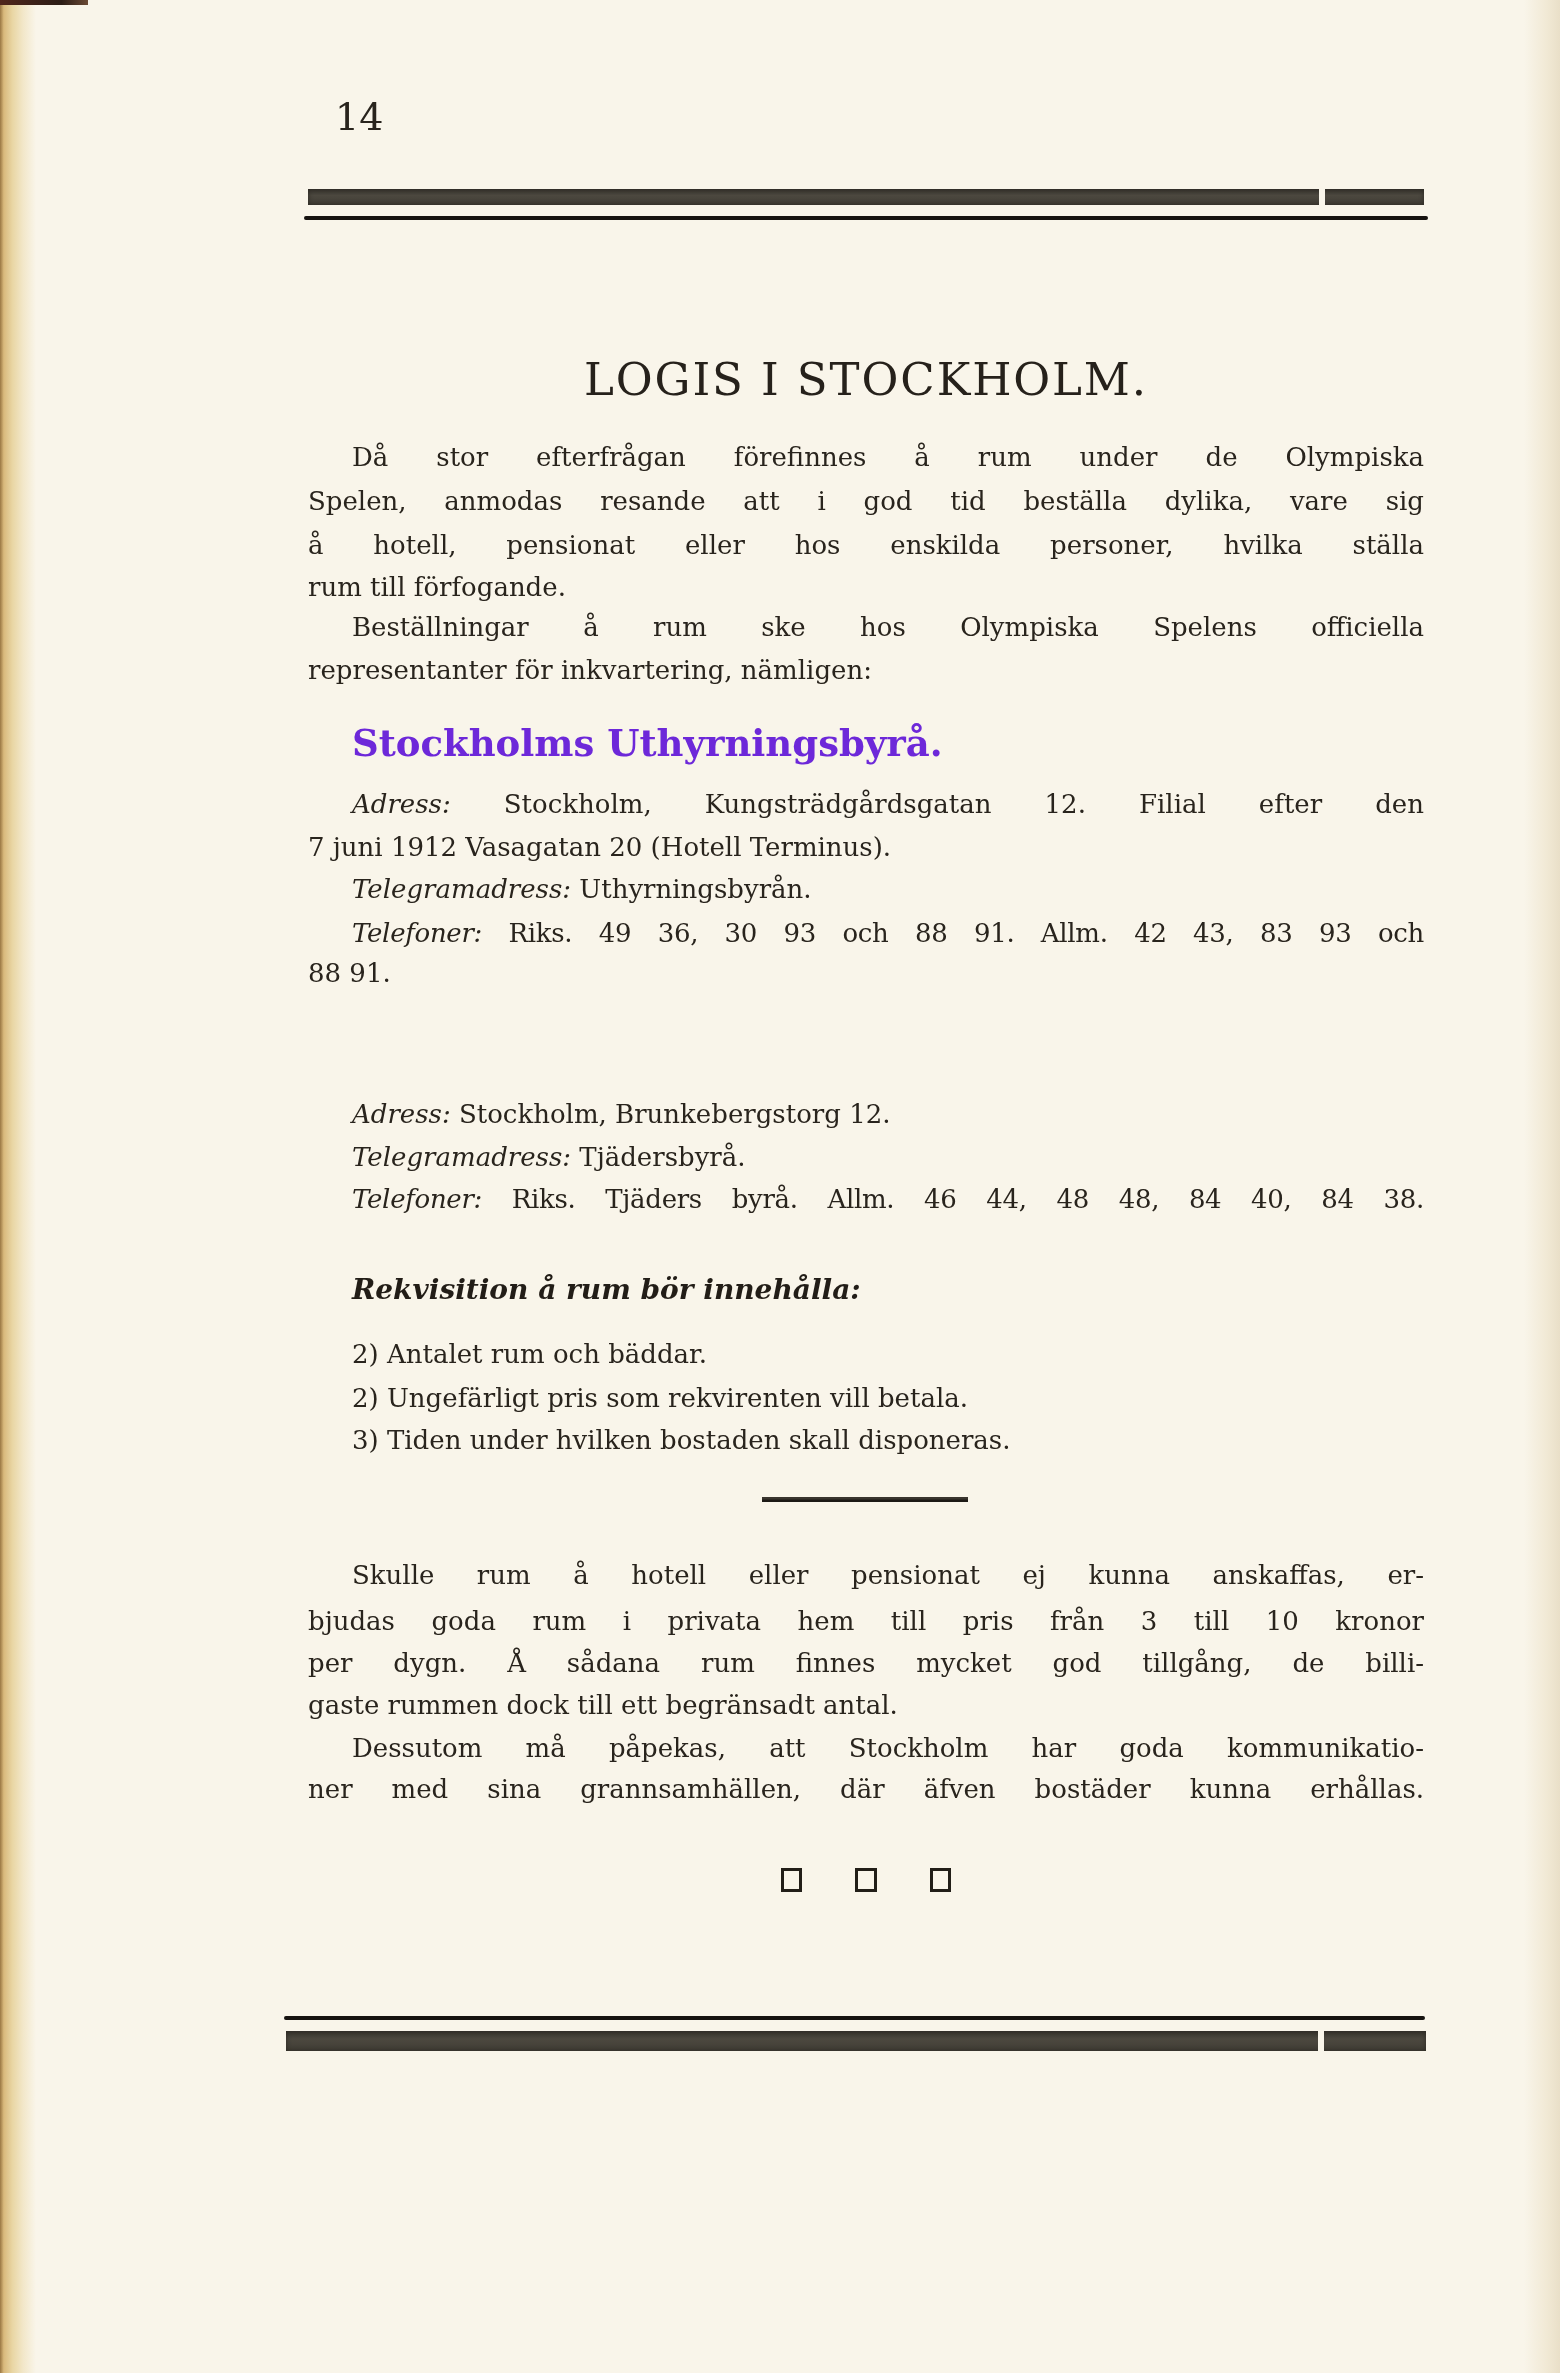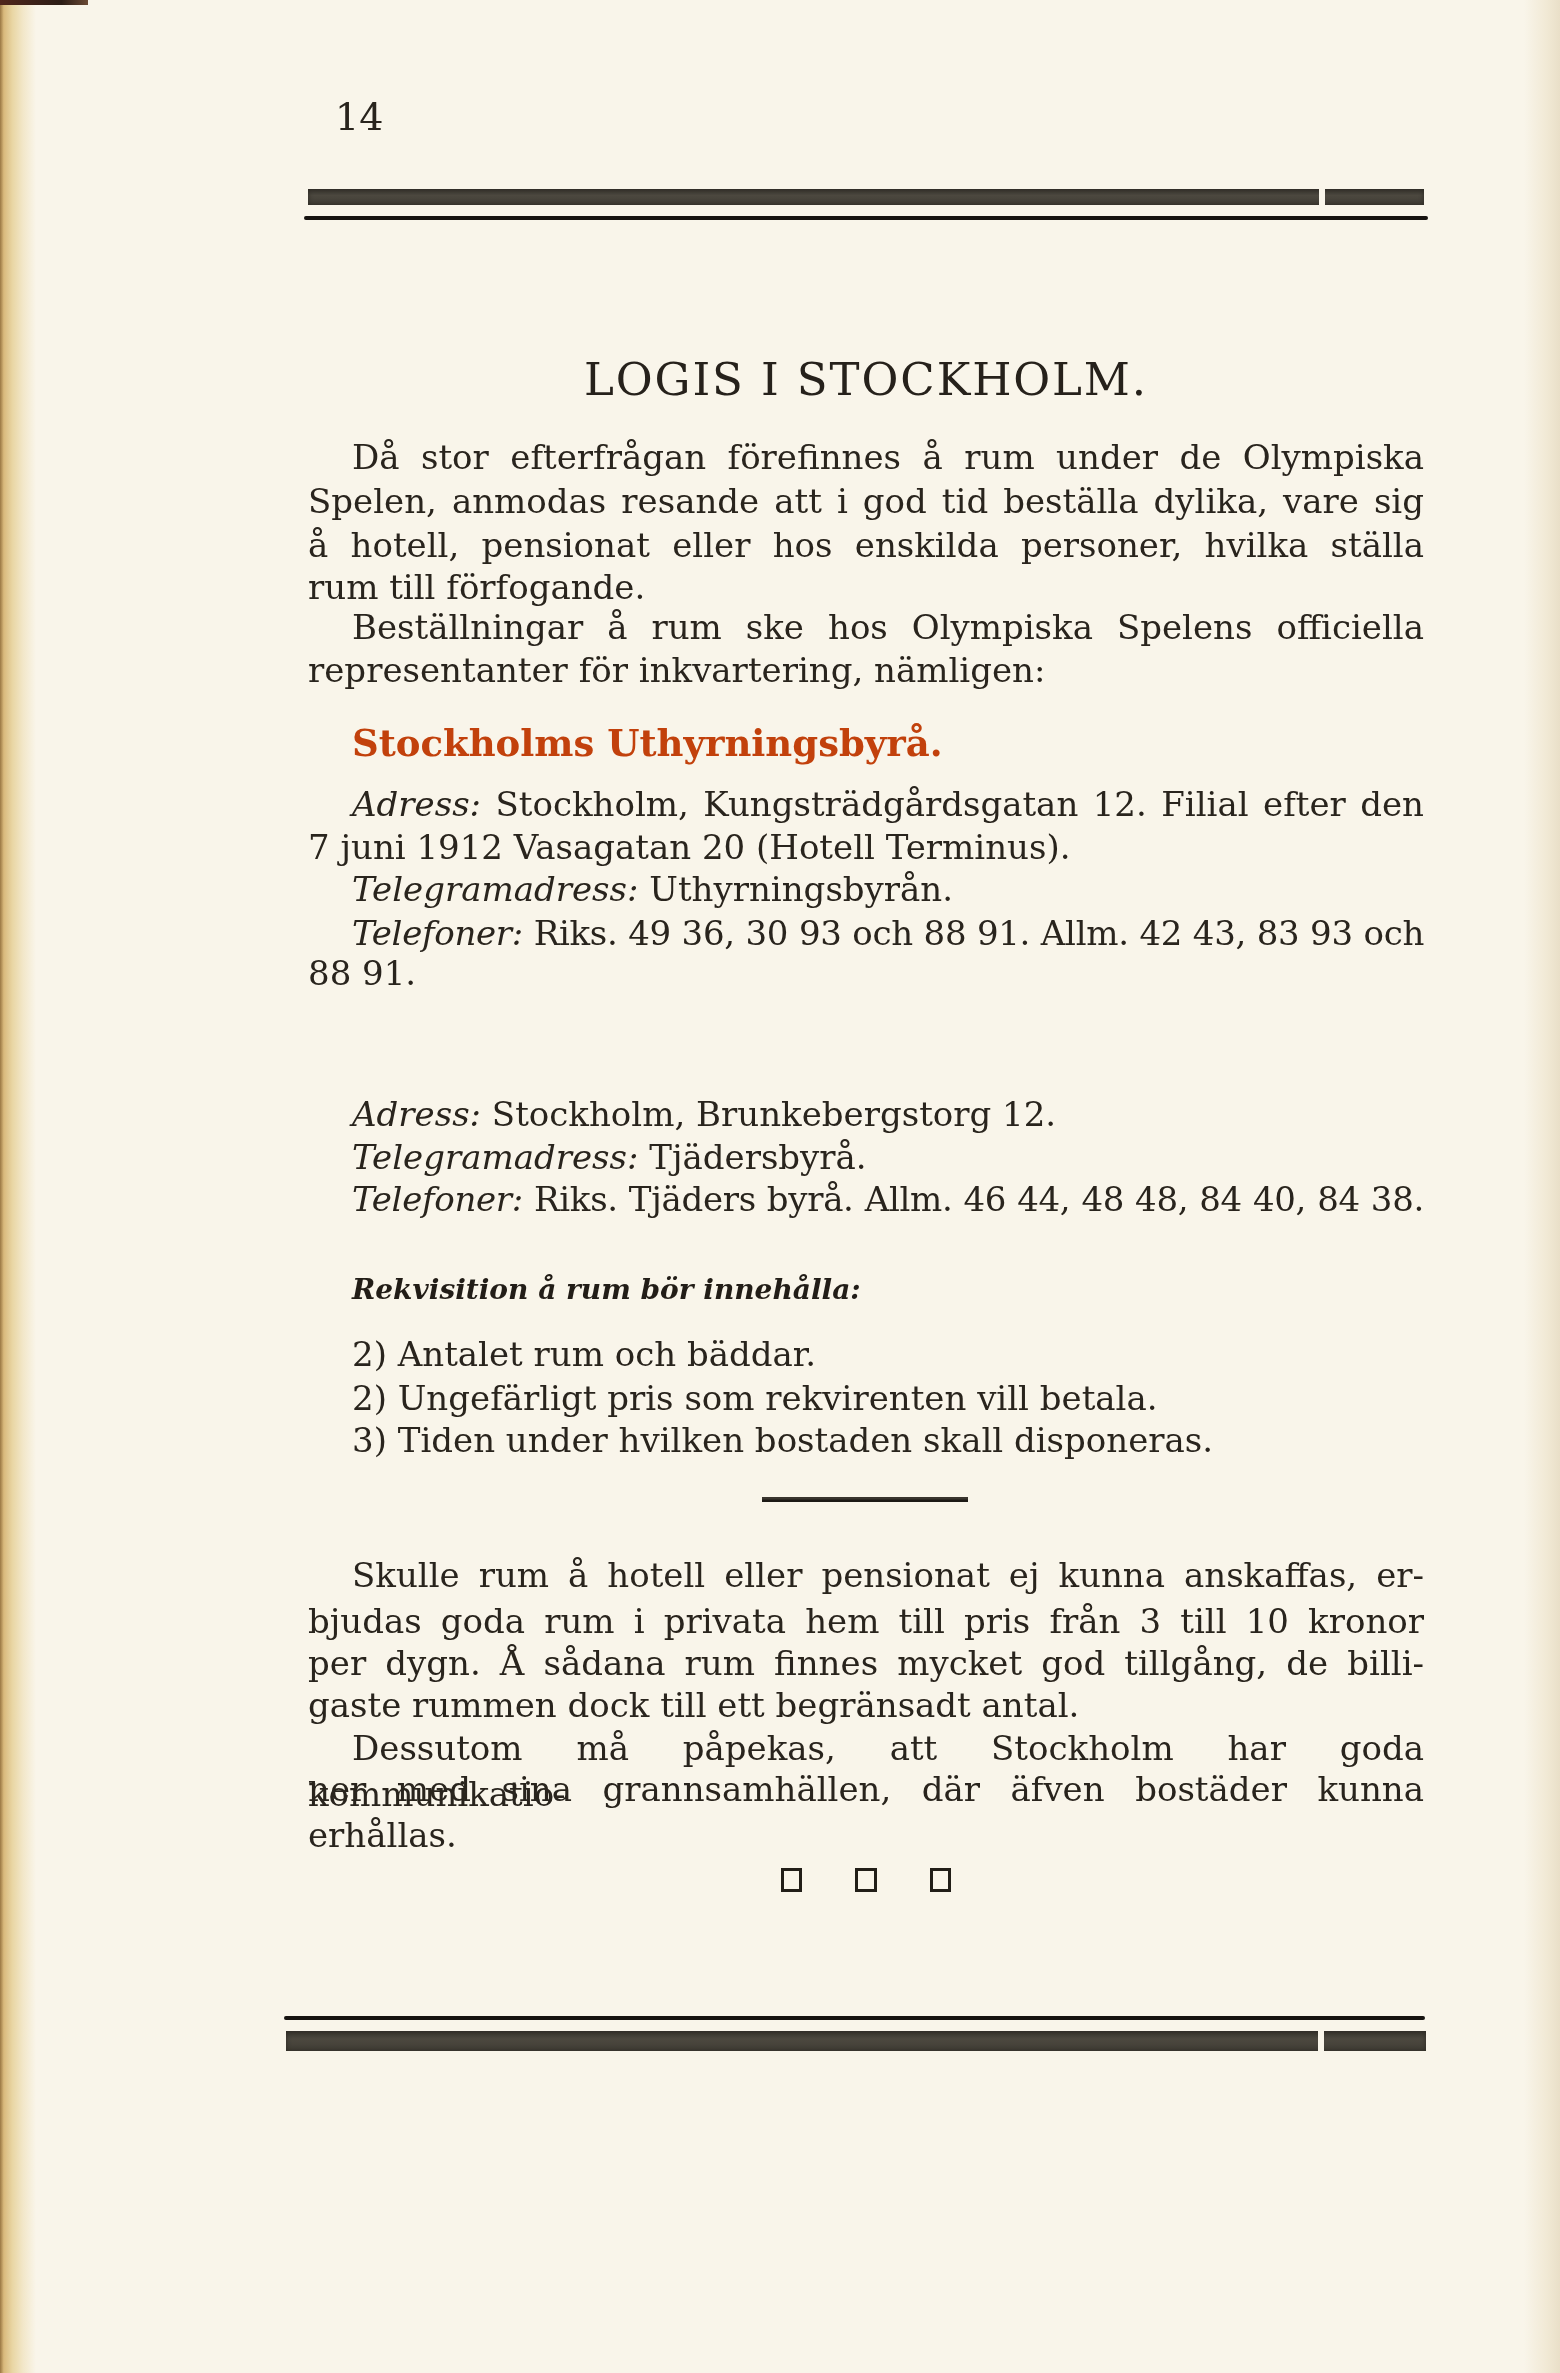--- a/index.html
+++ b/index.html
@@ -41,26 +41,26 @@
   #bottom-rule-line{position:absolute;left:284px;top:2016px;width:1141px;height:3.8px;background:#171310;border-radius:1.9px;}
   #bottom-rule-bar{left:286px;top:2031px;width:1140px;height:20px;}
   #page-title{
     position:absolute;left:308px;top:355px;width:1116px;
     text-align:center;font-size:45px;line-height:50px;letter-spacing:1.9px;
     color:#26211b;
   }
   #text-col{position:absolute;left:308px;top:0;width:1116px;height:2373px;}
   .line{
     position:absolute;left:0;width:100%;
-    font-size:34px;line-height:46px;
+    font-size:26px;line-height:46px;
   }
   .jl{text-align:justify;text-align-last:justify;-moz-text-align-last:justify;text-justify:inter-word;}
   .ind{text-indent:44px;}
   .tight{letter-spacing:-0.3px;word-spacing:-1.9px;}
-  .bhead{font-weight:bold;font-size:37px;color:#c2410c;}
+  .bhead{font-weight:bold;font-size:37px;color:#6d28d9;}
   .bihead{font-weight:bold;font-style:italic;font-size:28px;color:#221d17;}
   .ital{font-style:italic;margin-top:38px;}
   #section-divider{
     position:absolute;left:454px;top:1497px;width:206px;height:4.8px;
     background:linear-gradient(180deg,#3a352e 0 40%,#1d1a16 60% 100%);
   }
   #ornament-squares{
     position:absolute;left:0;top:1868px;width:1116px;
     display:flex;justify-content:center;gap:53px;
   }

